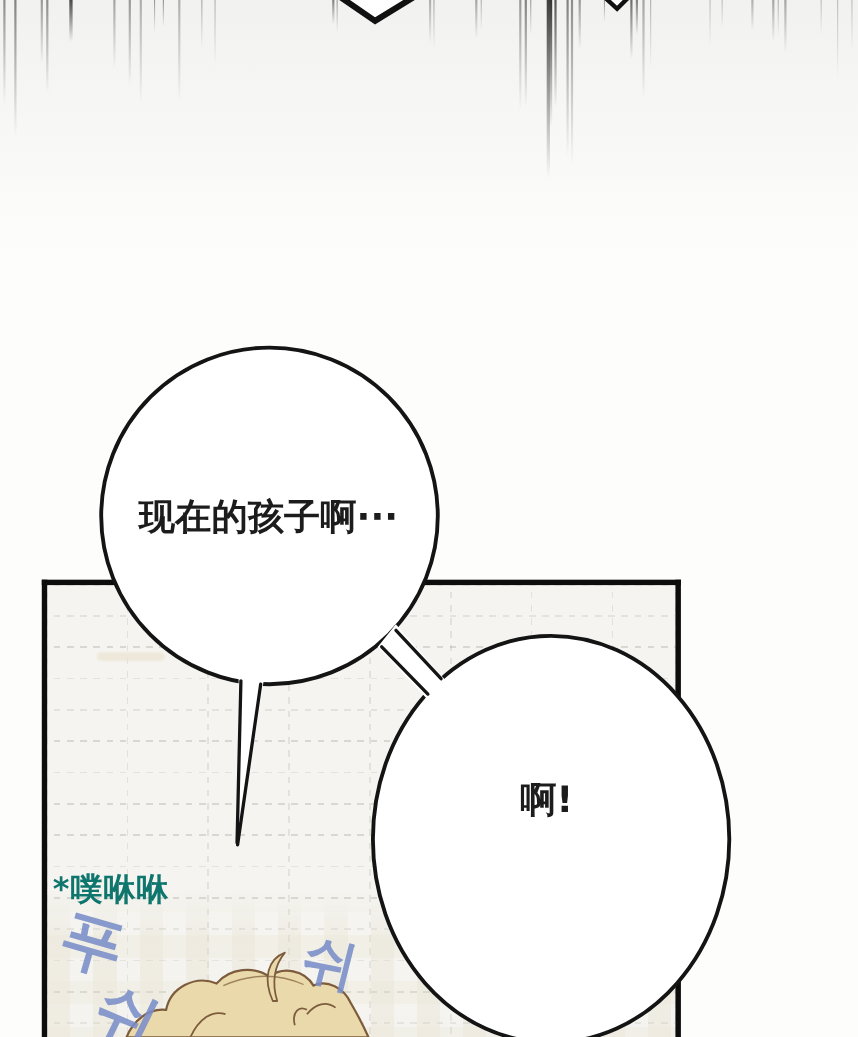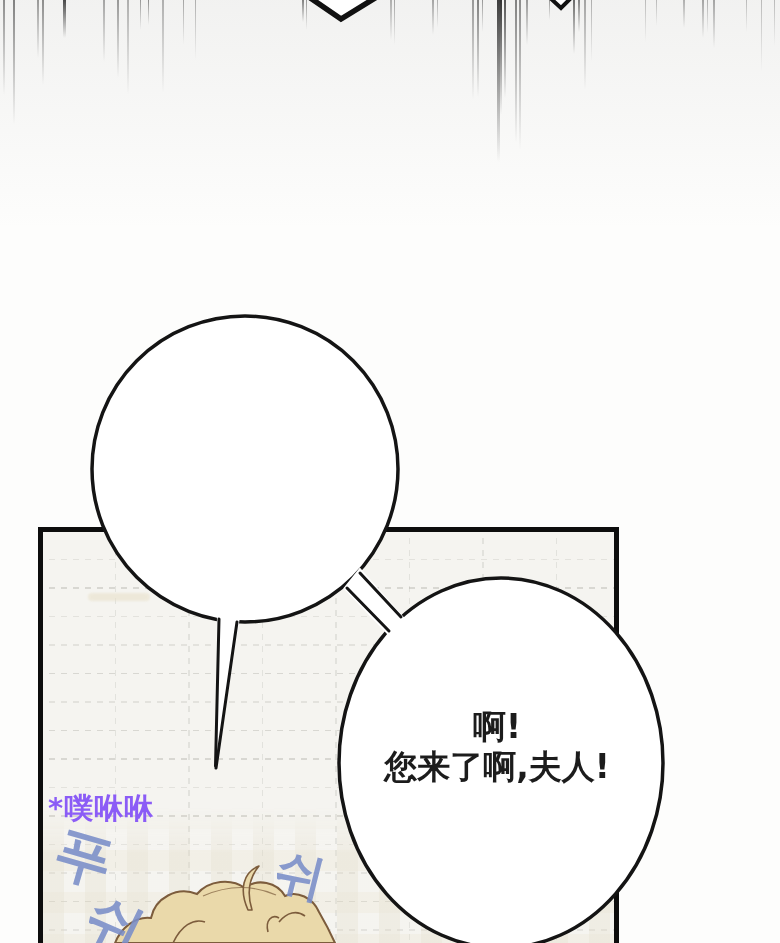--- a/index.html
+++ b/index.html
@@ -31,21 +31,21 @@
   #checker{position:absolute;left:0;right:0;bottom:0;height:135px;opacity:.5;
     background:
       repeating-linear-gradient(90deg,rgba(225,218,196,.55) 0 21px,rgba(245,245,240,0) 21px 42px),
       repeating-linear-gradient(180deg,rgba(232,226,205,.5) 0 21px,rgba(250,250,248,.15) 21px 42px);
     -webkit-mask:linear-gradient(to bottom,transparent,#000 45px);
             mask:linear-gradient(to bottom,transparent,#000 45px);}
   #wall-smudge{position:absolute;left:45px;top:61px;width:62px;height:8px;
     background:#e8e0c8;border-radius:4px;opacity:.55;filter:blur(1px);}
   
   #sfx-caption{position:absolute;left:5px;top:257px;
-    font-size:29px;font-weight:bold;color:#8b5cf6;letter-spacing:1px;white-space:nowrap;}
+    font-size:29px;font-weight:bold;color:#0f766e;letter-spacing:1px;white-space:nowrap;}
   .sfx-blue{position:absolute;color:#7a8ec9;opacity:.88;font-weight:bold;line-height:1;}
   #sfx-blue-left-top{left:12px;top:296px;font-size:58px;transform:rotate(16deg);}
   #sfx-blue-left-bottom{left:44px;top:364px;font-size:56px;transform:rotate(26deg);}
   #sfx-blue-right{left:232px;top:318px;font-size:50px;transform:rotate(14deg);}
   
   #bubble-layer{position:absolute;left:0;top:0;pointer-events:none;}
   .bubble-text{position:absolute;color:#1c1c1c;font-weight:600;text-align:center;
     font-size:33px;line-height:40px;white-space:nowrap;}
   #bubble1-text{left:109px;top:450px;width:270px;}
   #bubble2-text{left:347px;top:707px;width:300px;}
@@ -130,18 +130,18 @@
     <circle cx="245" cy="469" r="153" fill="#ffffff" stroke="#141414" stroke-width="3.5"></circle>
     <path d="M217,611 L240,617 L216,770 Z" fill="#ffffff"></path>
     <path d="M219,619 L215.5,766" fill="none" stroke="#141414" stroke-width="3" stroke-linecap="round"></path>
     <path d="M237,622 L216,768" fill="none" stroke="#141414" stroke-width="3" stroke-linecap="round"></path>
     <ellipse cx="501" cy="763" rx="162" ry="185" fill="#ffffff" stroke="#141414" stroke-width="3.5"></ellipse>
     <path d="M360,573 L400,618 L388,630 L348,588 Z" fill="#ffffff" stroke="#ffffff" stroke-width="7"></path>
     <path d="M360,573 L401,617" fill="none" stroke="#141414" stroke-width="3" stroke-linecap="round"></path>
     <path d="M347,588 L389,631" fill="none" stroke="#141414" stroke-width="3" stroke-linecap="round"></path>
   </svg>
 
+  <div id="bubble1-text" class="bubble-text">现在的孩子啊···</div>
   <div id="bubble2-text" class="bubble-text">
     <div>啊!</div>
-    <div>您来了啊,夫人!</div>
   </div>
 
 </div>
 
 </body></html>

